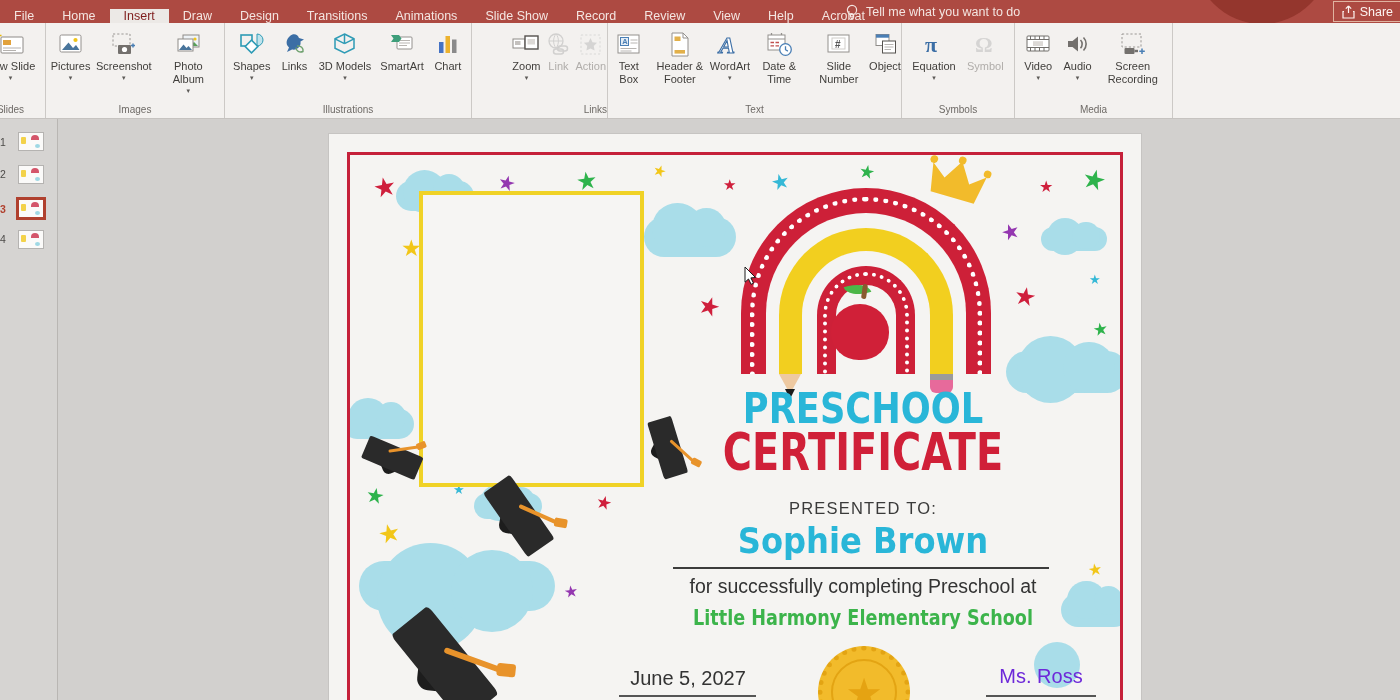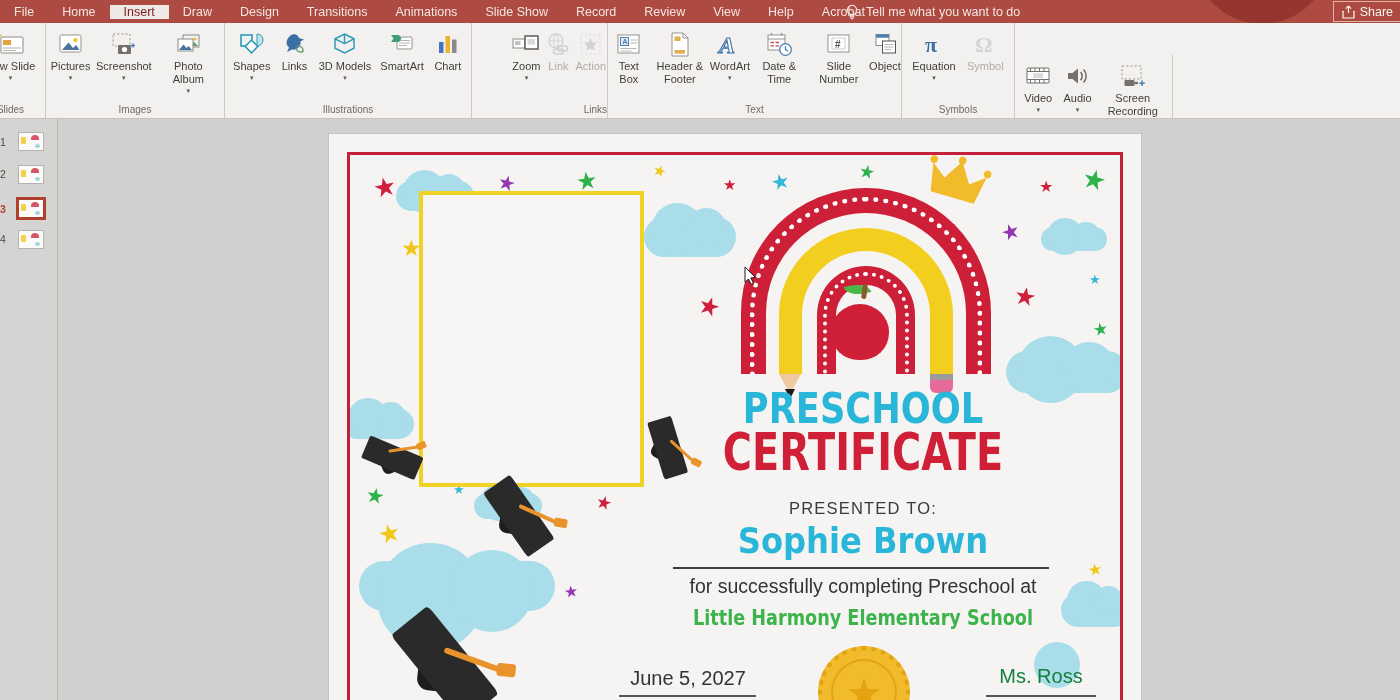--- a/index.html
+++ b/index.html
@@ -1,21 +1,21 @@
 <!DOCTYPE html>
 <html><head>
 <meta charset="utf-8">
 <style>
   html,body{margin:0;padding:0;}
   body{width:1400px;height:700px;overflow:hidden;position:relative;background:#d2d0ce;
        font-family:"Liberation Sans",sans-serif;-webkit-font-smoothing:antialiased;}
   
   .titlebar{position:absolute;left:0;top:0;width:1400px;height:23px;background:#ad4a42;overflow:hidden;z-index:30;}
   .deco-circle{position:absolute;right:70px;top:-112px;width:136px;height:136px;border-radius:50%;background:#94362d;}
-  .menu-tabs{position:absolute;left:0;top:0;height:23px;display:flex;align-items:center;}
+  .menu-tabs{position:absolute;left:0;top:0;height:23px;display:flex;align-items:flex-end;}
   .mtab{padding:0 14px;display:flex;align-items:center;font-size:12.5px;color:#f4e5e1;white-space:nowrap;cursor:default;}
   .mtab.active{background:#ecE9e6;background:#ece9e6;color:#7f1d1d;}
   .tellme{position:absolute;left:845px;top:0;height:23px;display:flex;align-items:center;gap:7px;color:#f4e5e1;font-size:12.5px;}
   .share-btn{position:absolute;right:-4px;top:1px;height:19px;border:1px solid #e0b3a0;display:flex;align-items:center;gap:5px;
              padding:0 10px 0 8px;color:#fdf4f1;font-size:12.5px;}
   
   .ribbon{position:absolute;left:0;top:23px;width:1400px;height:95px;background:#f3f1ef;border-bottom:1px solid #c6c3c0;
           display:flex;align-items:stretch;overflow:hidden;z-index:29;}
   .rgroup{display:flex;flex-direction:column;border-right:1px solid #ccc9c6;box-sizing:border-box;flex:none;}
   .rrow{flex:1;display:flex;justify-content:space-evenly;align-items:flex-start;padding-top:3px;}
@@ -338,21 +338,21 @@
             <div class="ric">
               <svg width="26" height="27" viewBox="0 0 26 27">
                 <text x="3" y="21" font-size="22" font-weight="bold" fill="#bcb9b6" font-family="serif">Ω</text>
               </svg>
             </div>
             <div class="rlb">Symbol</div>
           </div>
         </div>
         <div class="glabel">Symbols</div>
       </div>
-      <div class="rgroup" style="width: 158px; margin-top: 32px;">
+      <div class="rgroup" style="width: 158px;">
         <div class="rrow">
           <div class="rbtn">
             <div class="ric">
               <svg width="28" height="26" viewBox="0 0 28 26">
                 <rect x="3" y="5" width="22" height="15" rx="1" fill="#fff" stroke="#73706d"></rect>
                 <path d="M3 8.5h22M3 16.5h22" stroke="#73706d"></path>
                 <path d="M6.5 5v3.5M11 5v3.5M15.5 5v3.5M20 5v3.5M6.5 16.5V20M11 16.5V20M15.5 16.5V20M20 16.5V20" stroke="#73706d"></path>
                 <rect x="9" y="10.2" width="10" height="4.8" fill="#dcd9d6"></rect>
               </svg>
             </div>
@@ -518,21 +518,21 @@
   <div class="ctext" style="top:366px;font-size:35px;font-weight:800;color:#29b6d8;transform:scaleX(.92);">Sophie Brown</div>
   <div class="cline" style="left:323px;top:412px;width:376px;"></div>
   <div class="ctext" style="top:420px;font-size:19.5px;color:#333;font-family:'Liberation Sans',sans-serif;">for successfully completing Preschool at</div>
   <div class="ctext" style="top:451px;font-size:21px;font-weight:800;color:#3cb44b;transform:scaleX(.84);">Little Harmony Elementary School</div>
 
   <div style="position:absolute;left:268px;top:512px;width:140px;text-align:center;font-size:20px;color:#333;">June 5, 2027</div>
   <div class="cline" style="left:269px;top:540px;width:137px;background:#555;"></div>
 
   <div class="seal" style="left:468px;top:491px;"></div>
 
-  <div style="position:absolute;left:621px;top:510px;width:140px;text-align:center;font-size:20px;color:#15803d;">Ms. Ross</div>
+  <div style="position:absolute;left:621px;top:510px;width:140px;text-align:center;font-size:20px;color:#6d28d9;">Ms. Ross</div>
   <div class="cline" style="left:636px;top:540px;width:110px;background:#555;"></div>
  </div>
 </div>
 
 <div class="cursor" style="left:744px;top:266px;">
   <svg width="15" height="21" viewBox="0 0 15 21">
       <path d="M1 1l10.5 10.5-4.6.4 2.6 5.3-2.4 1.1-2.6-5.3L1 16.2z" fill="#fff" stroke="#1a1a1a" stroke-width="1"></path>
     </svg>
 </div>
 

